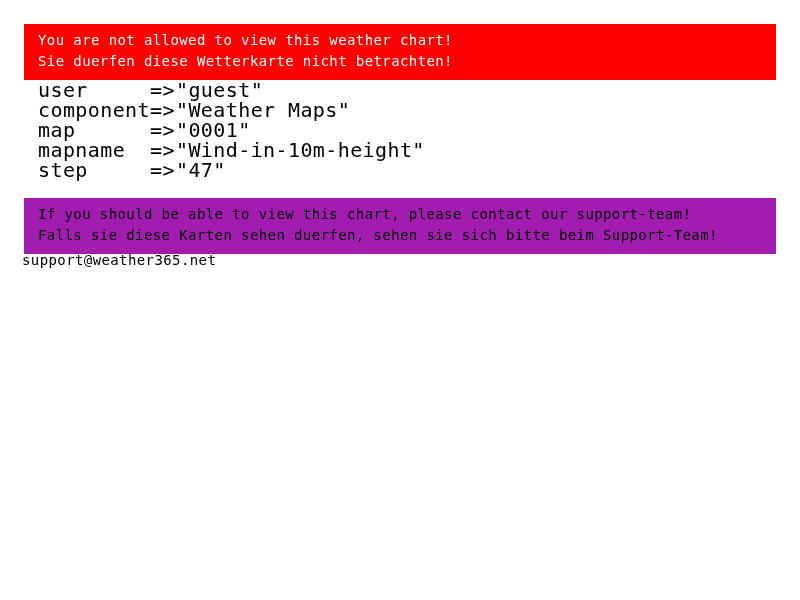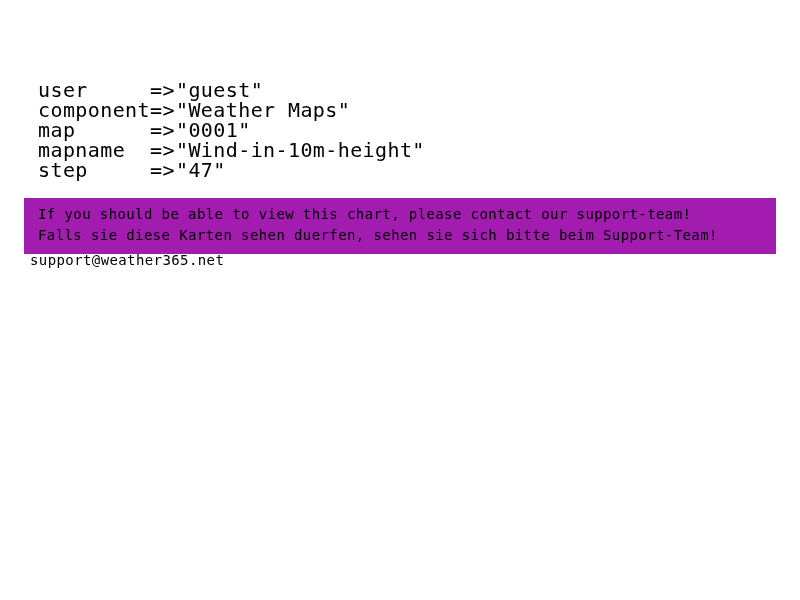--- a/index.html
+++ b/index.html
@@ -62,21 +62,21 @@
   }
   .fields td.arrow {
     width: 26px;
   }
   .fields td.val {
     padding-left: 0;
   }
   .footer {
     position: absolute;
     top: 250px;
-    left: 30px;
+    left: 22px;
     width: 738px;
     font-size: 14px;
     line-height: 20px;
     letter-spacing: 0.4px;
   }
   .footer-left {
     float: left;
   }
   .footer-right {
     float: right;
@@ -84,20 +84,24 @@
   a.mail {
     color: #000000;
     text-decoration: none;
   }
 </style>
 </head>
 <body>
 
 <div class="page">
 
+  <div class="banner banner-error">
+    <span class="banner-line">You are not allowed to view this weather chart!</span>
+    <span class="banner-line">Sie duerfen diese Wetterkarte nicht betrachten!</span>
+  </div>
 
   <table class="fields">
     <tbody>
       <tr>
         <td class="key">user</td>
         <td class="arrow">=&gt;</td>
         <td class="val">"guest"</td>
       </tr>
       <tr>
         <td class="key">component</td>

